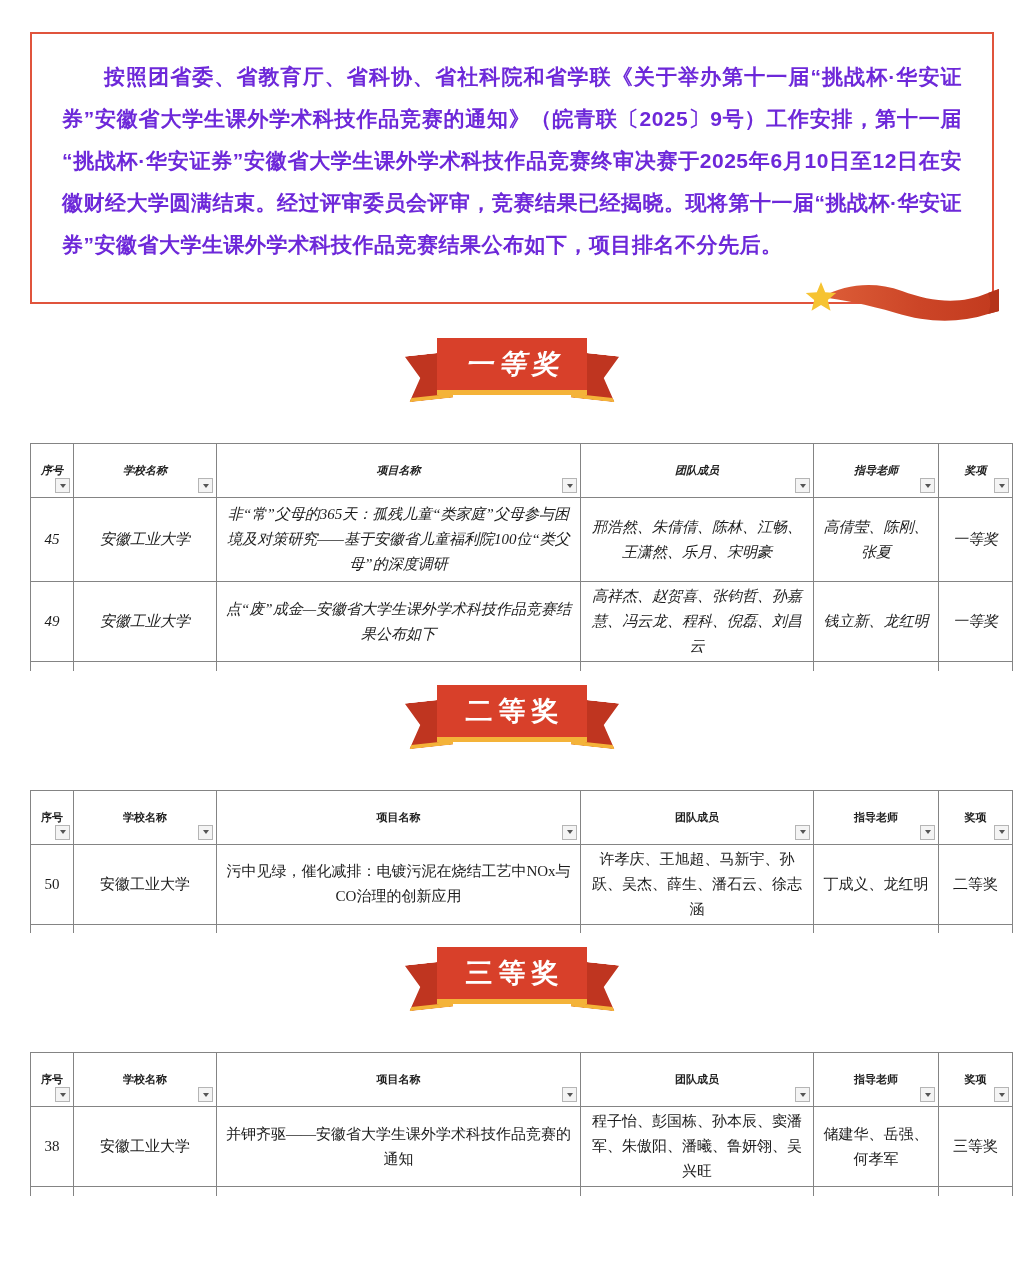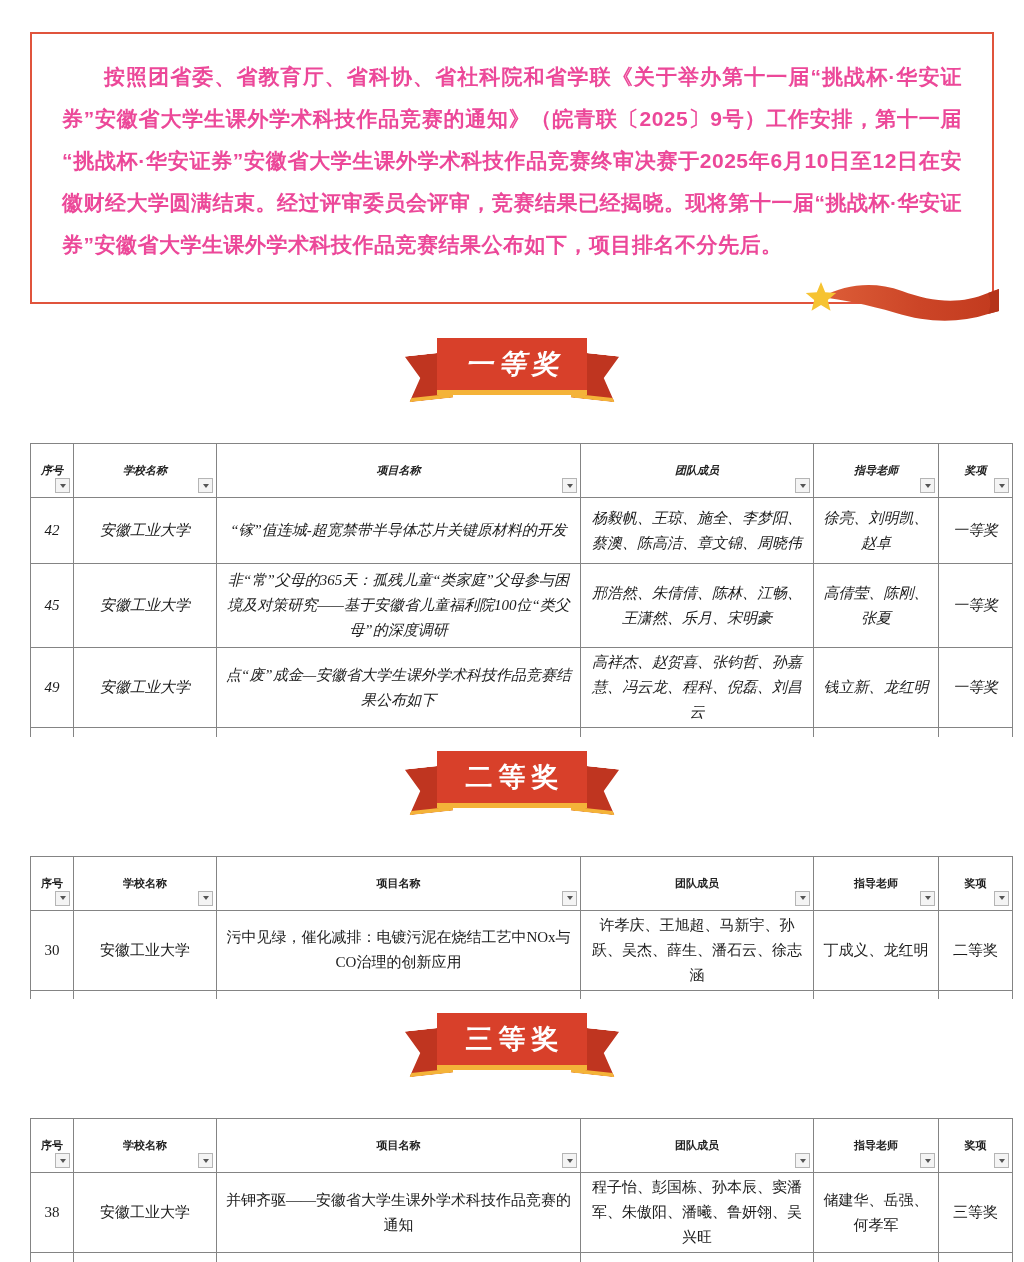--- a/index.html
+++ b/index.html
@@ -13,21 +13,21 @@
     margin:32px 30px 0 30px;
     border:2px solid #e0543c;
     padding:22px 30px 36px 30px;
     box-sizing:border-box;
   }
   .intro-text{
     margin:0;
     font-size:21px;
     line-height:42px;
     font-weight:700;
-    color:#ec4899;
+    color:#6d28d9;
     text-align:justify;
     text-indent:2em;
     letter-spacing:0.5px;
   }
   .swoosh{
     position:absolute;
     right:-14px;
     bottom:-30px;
     width:218px;
     height:62px;
@@ -187,28 +187,20 @@
       <th><span>团队成员</span><span class="filter-btn">
               <span class="caret"></span>
             </span></th>
       <th><span>指导老师</span><span class="filter-btn">
               <span class="caret"></span>
             </span></th>
       <th><span>奖项</span><span class="filter-btn">
               <span class="caret"></span>
             </span></th>
     </tr>
-    <tr class="r66">
-      <td>42</td>
-      <td>安徽工业大学</td>
-      <td>“镓”值连城-超宽禁带半导体芯片关键原材料的开发</td>
-      <td>杨毅帆、王琼、施全、李梦阳、蔡澳、陈高洁、章文锦、周晓伟</td>
-      <td>徐亮、刘明凯、赵卓</td>
-      <td>一等奖</td>
-    </tr>
     <tr class="r84">
       <td>45</td>
       <td>安徽工业大学</td>
       <td>非“常”父母的365天：孤残儿童“类家庭”父母参与困境及对策研究——基于安徽省儿童福利院100位“类父母”的深度调研</td>
       <td>邢浩然、朱倩倩、陈林、江畅、王潇然、乐月、宋明豪</td>
       <td>高倩莹、陈刚、张夏</td>
       <td>一等奖</td>
     </tr>
     <tr class="r66">
       <td>49</td>
@@ -263,21 +255,21 @@
               <span class="caret"></span>
             </span></th>
       <th><span>指导老师</span><span class="filter-btn">
               <span class="caret"></span>
             </span></th>
       <th><span>奖项</span><span class="filter-btn">
               <span class="caret"></span>
             </span></th>
     </tr>
     <tr class="r58">
-      <td>30</td>
+      <td>50</td>
       <td>安徽工业大学</td>
       <td>污中见绿，催化减排：电镀污泥在烧结工艺中NOx与CO治理的创新应用</td>
       <td>许孝庆、王旭超、马新宇、孙跃、吴杰、薛生、潘石云、徐志涵</td>
       <td>丁成义、龙红明</td>
       <td>二等奖</td>
     </tr>
     <tr class="stub">
       <td></td>
           <td></td>
           <td></td>

